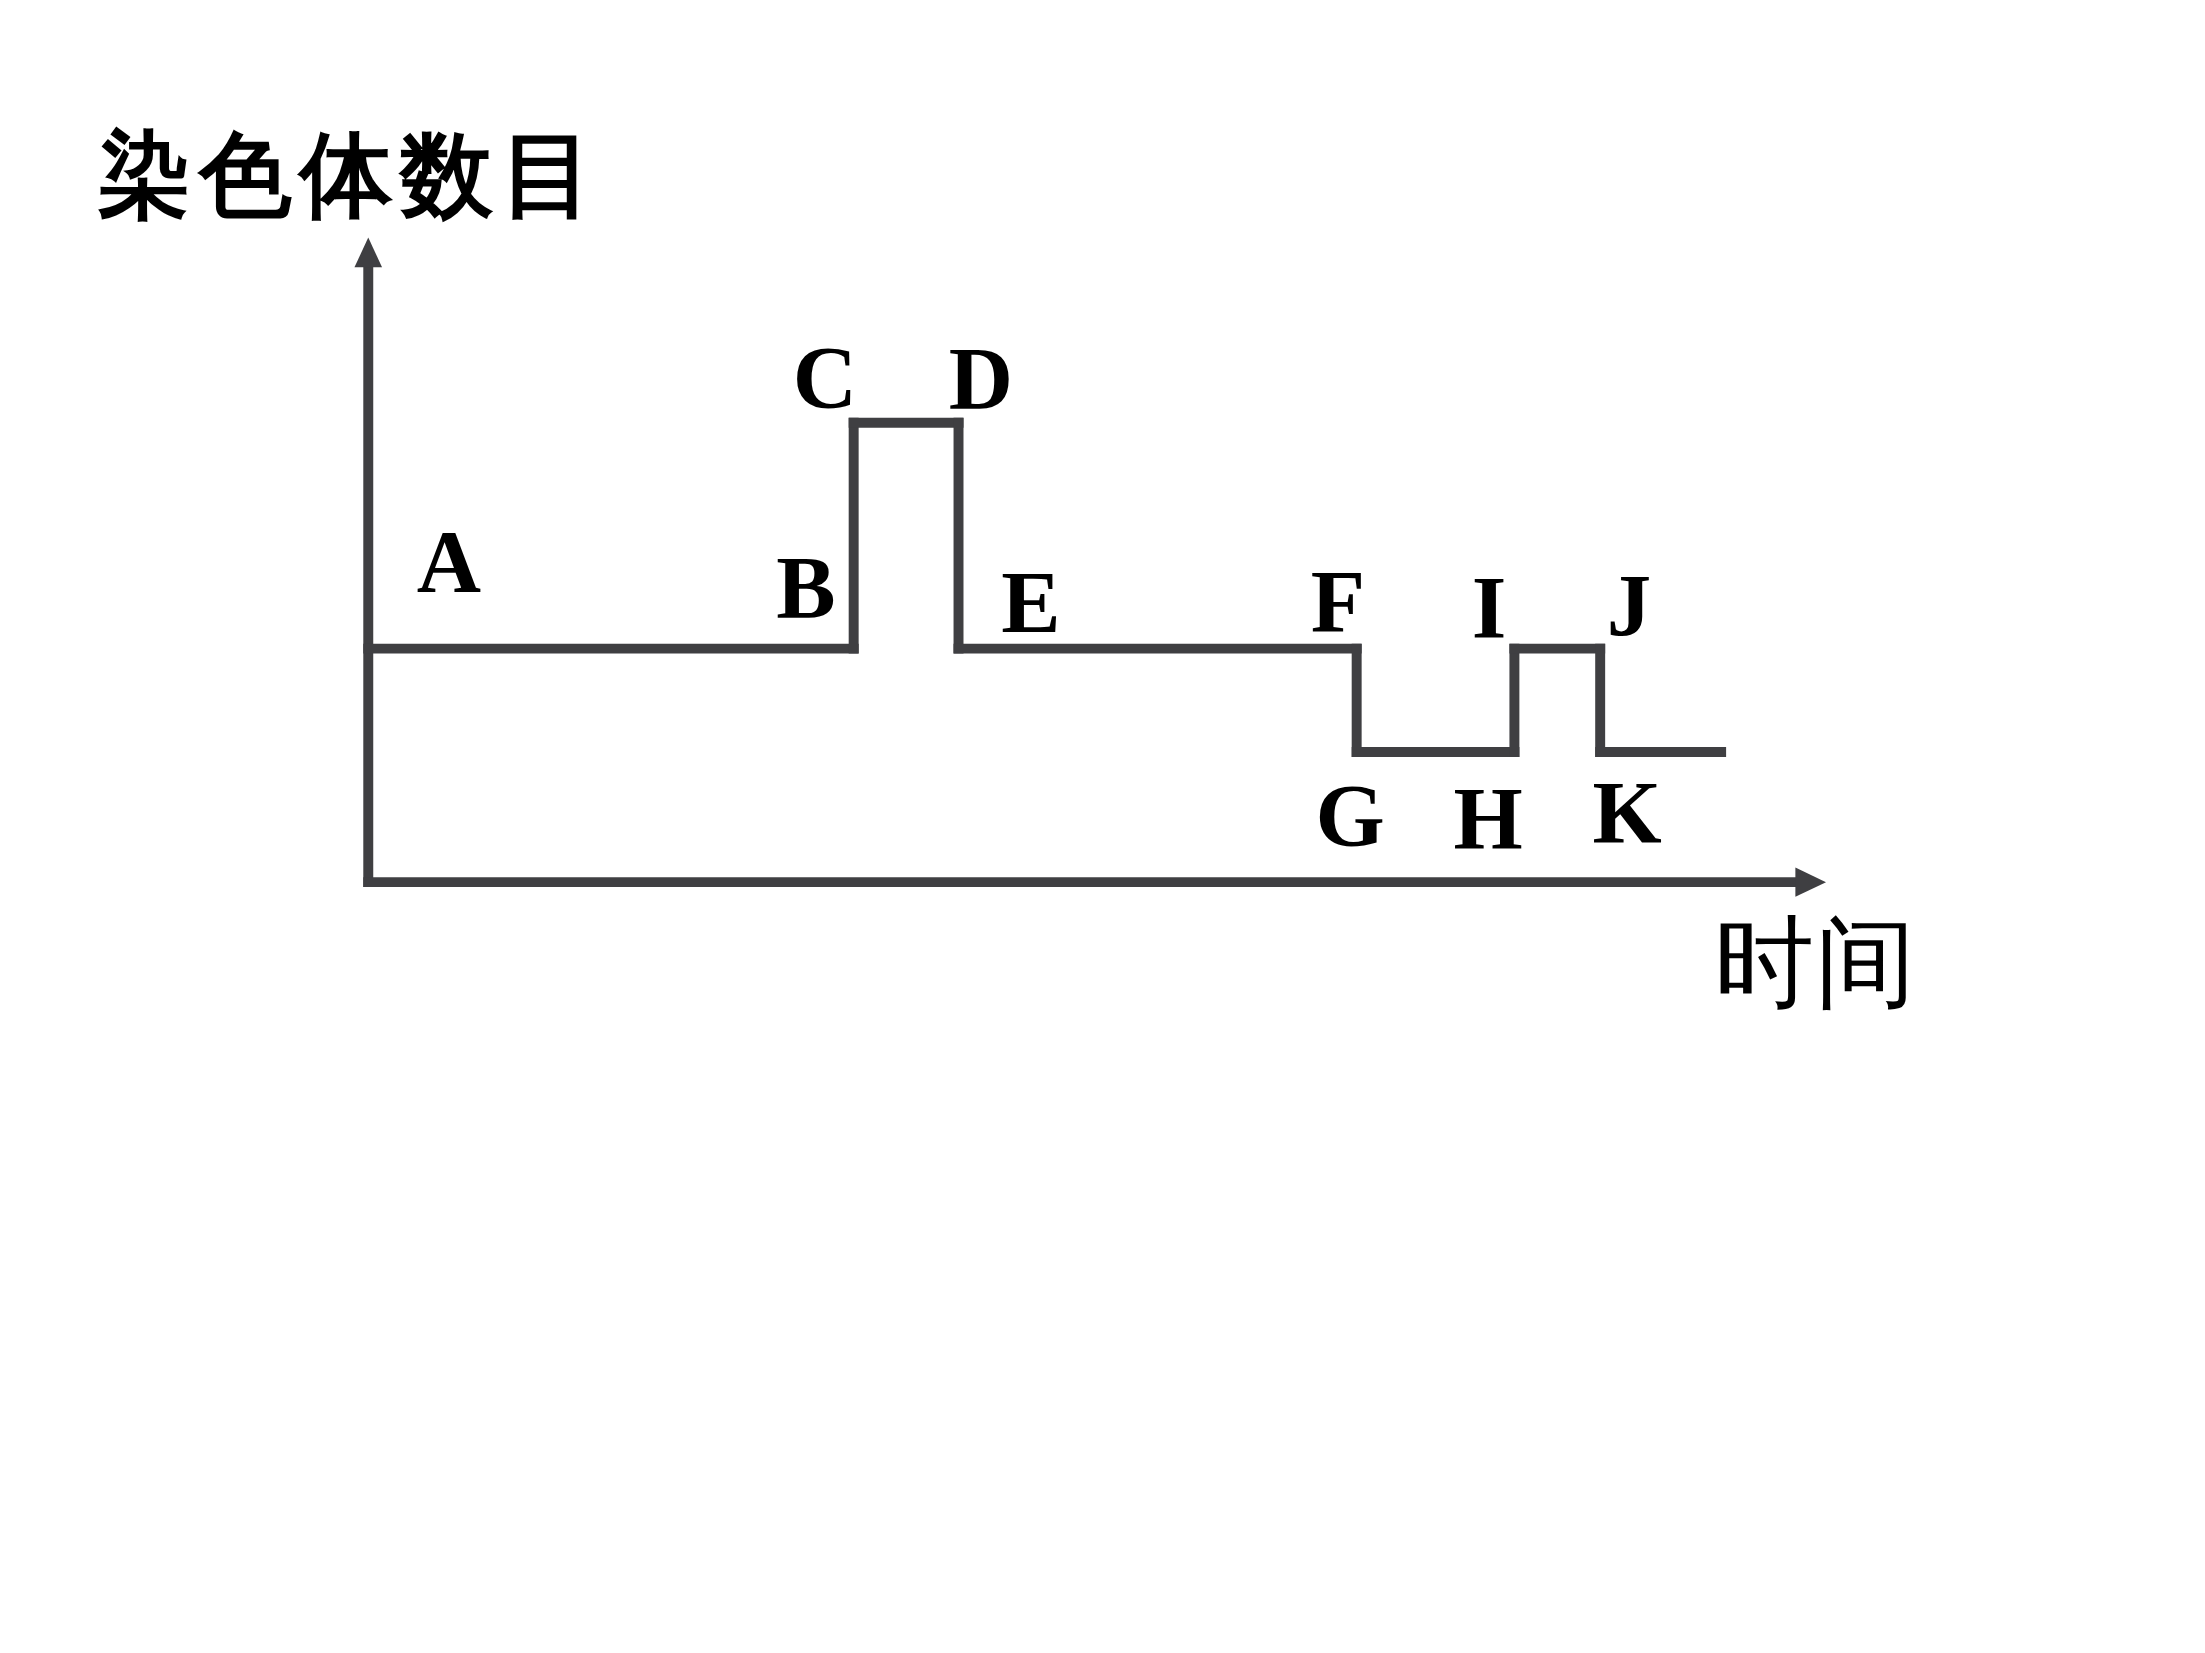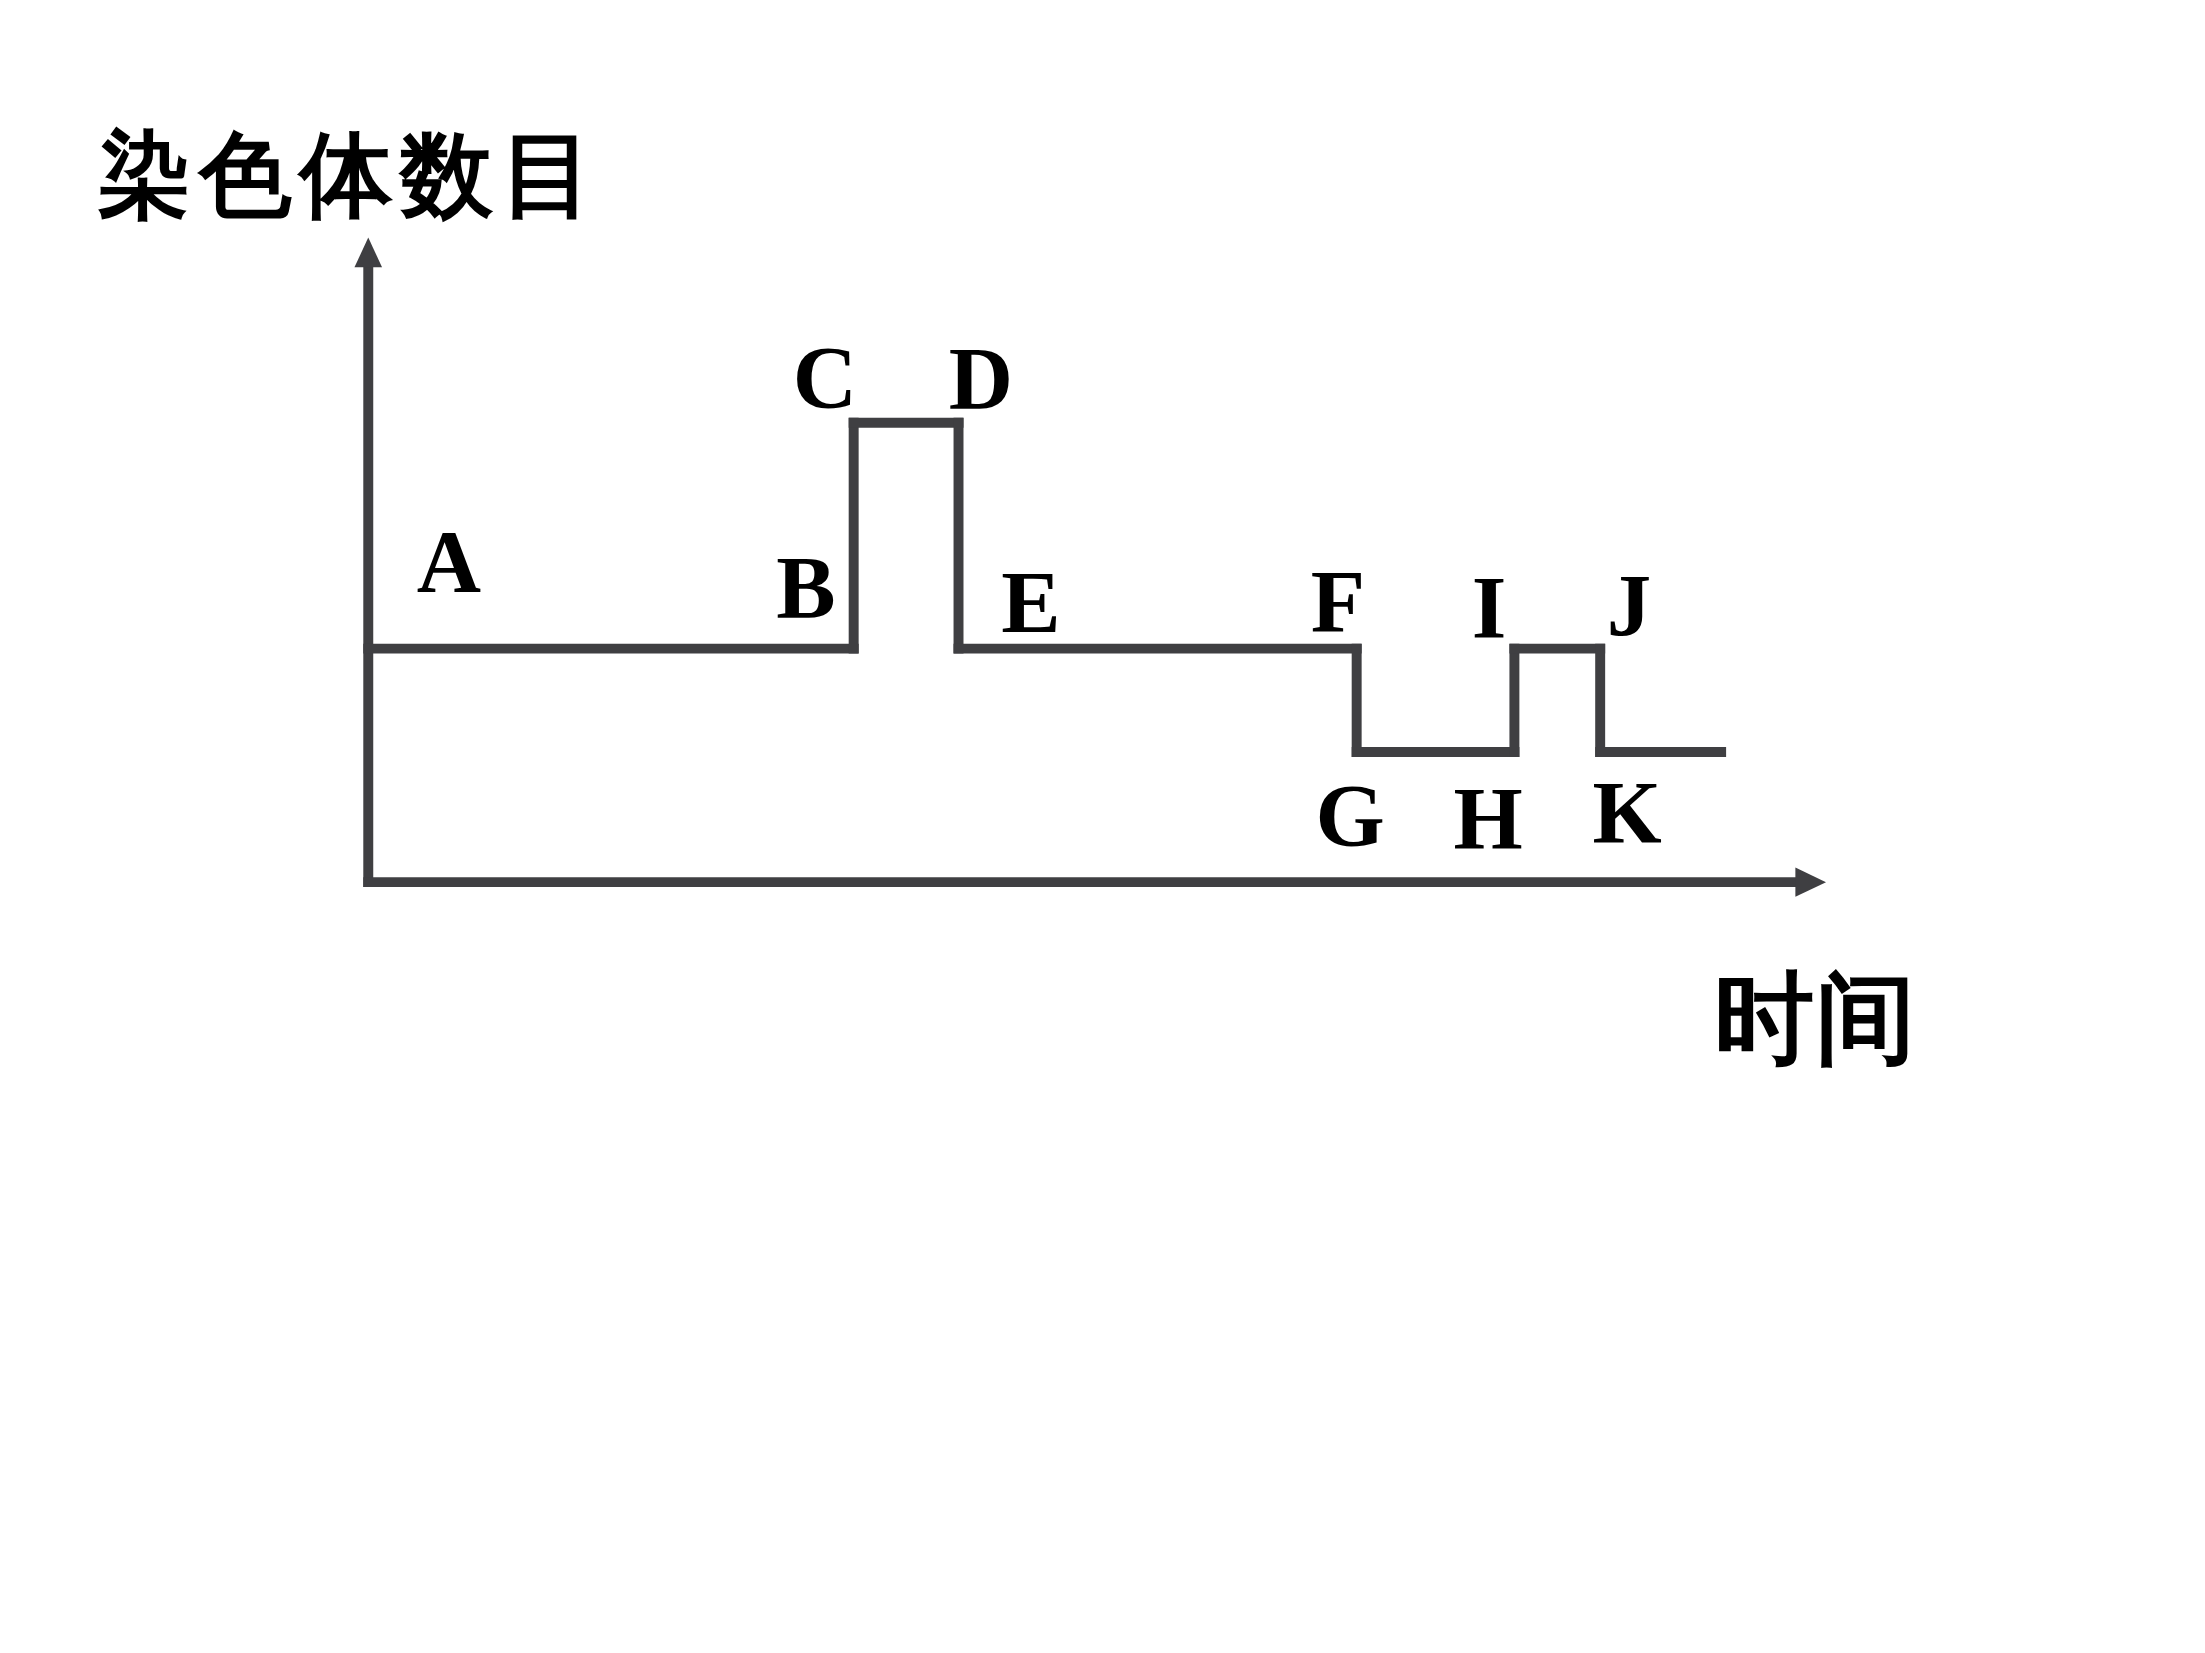--- a/index.html
+++ b/index.html
@@ -48,23 +48,23 @@
     font-weight: bold;
     letter-spacing: 7.7px;
     color: var(--text-color, #000000);
     white-space: nowrap;
     line-height: 1;
     text-align: right;
   }
   .x-axis-title {
     position: absolute;
     left: 1714px;
-    top: 968px;
+    top: 912px;
     font-size: 100px;
-    font-weight: bold;
+    font-weight: normal;
     letter-spacing: 1.5px;
     color: var(--text-color, #000000);
     white-space: nowrap;
     line-height: 1;
   }
   .pt-label {
     position: absolute;
     transform: translate(-50%, -50%);
     font-family: "Liberation Serif", "DejaVu Serif", serif;
     font-weight: bold;

